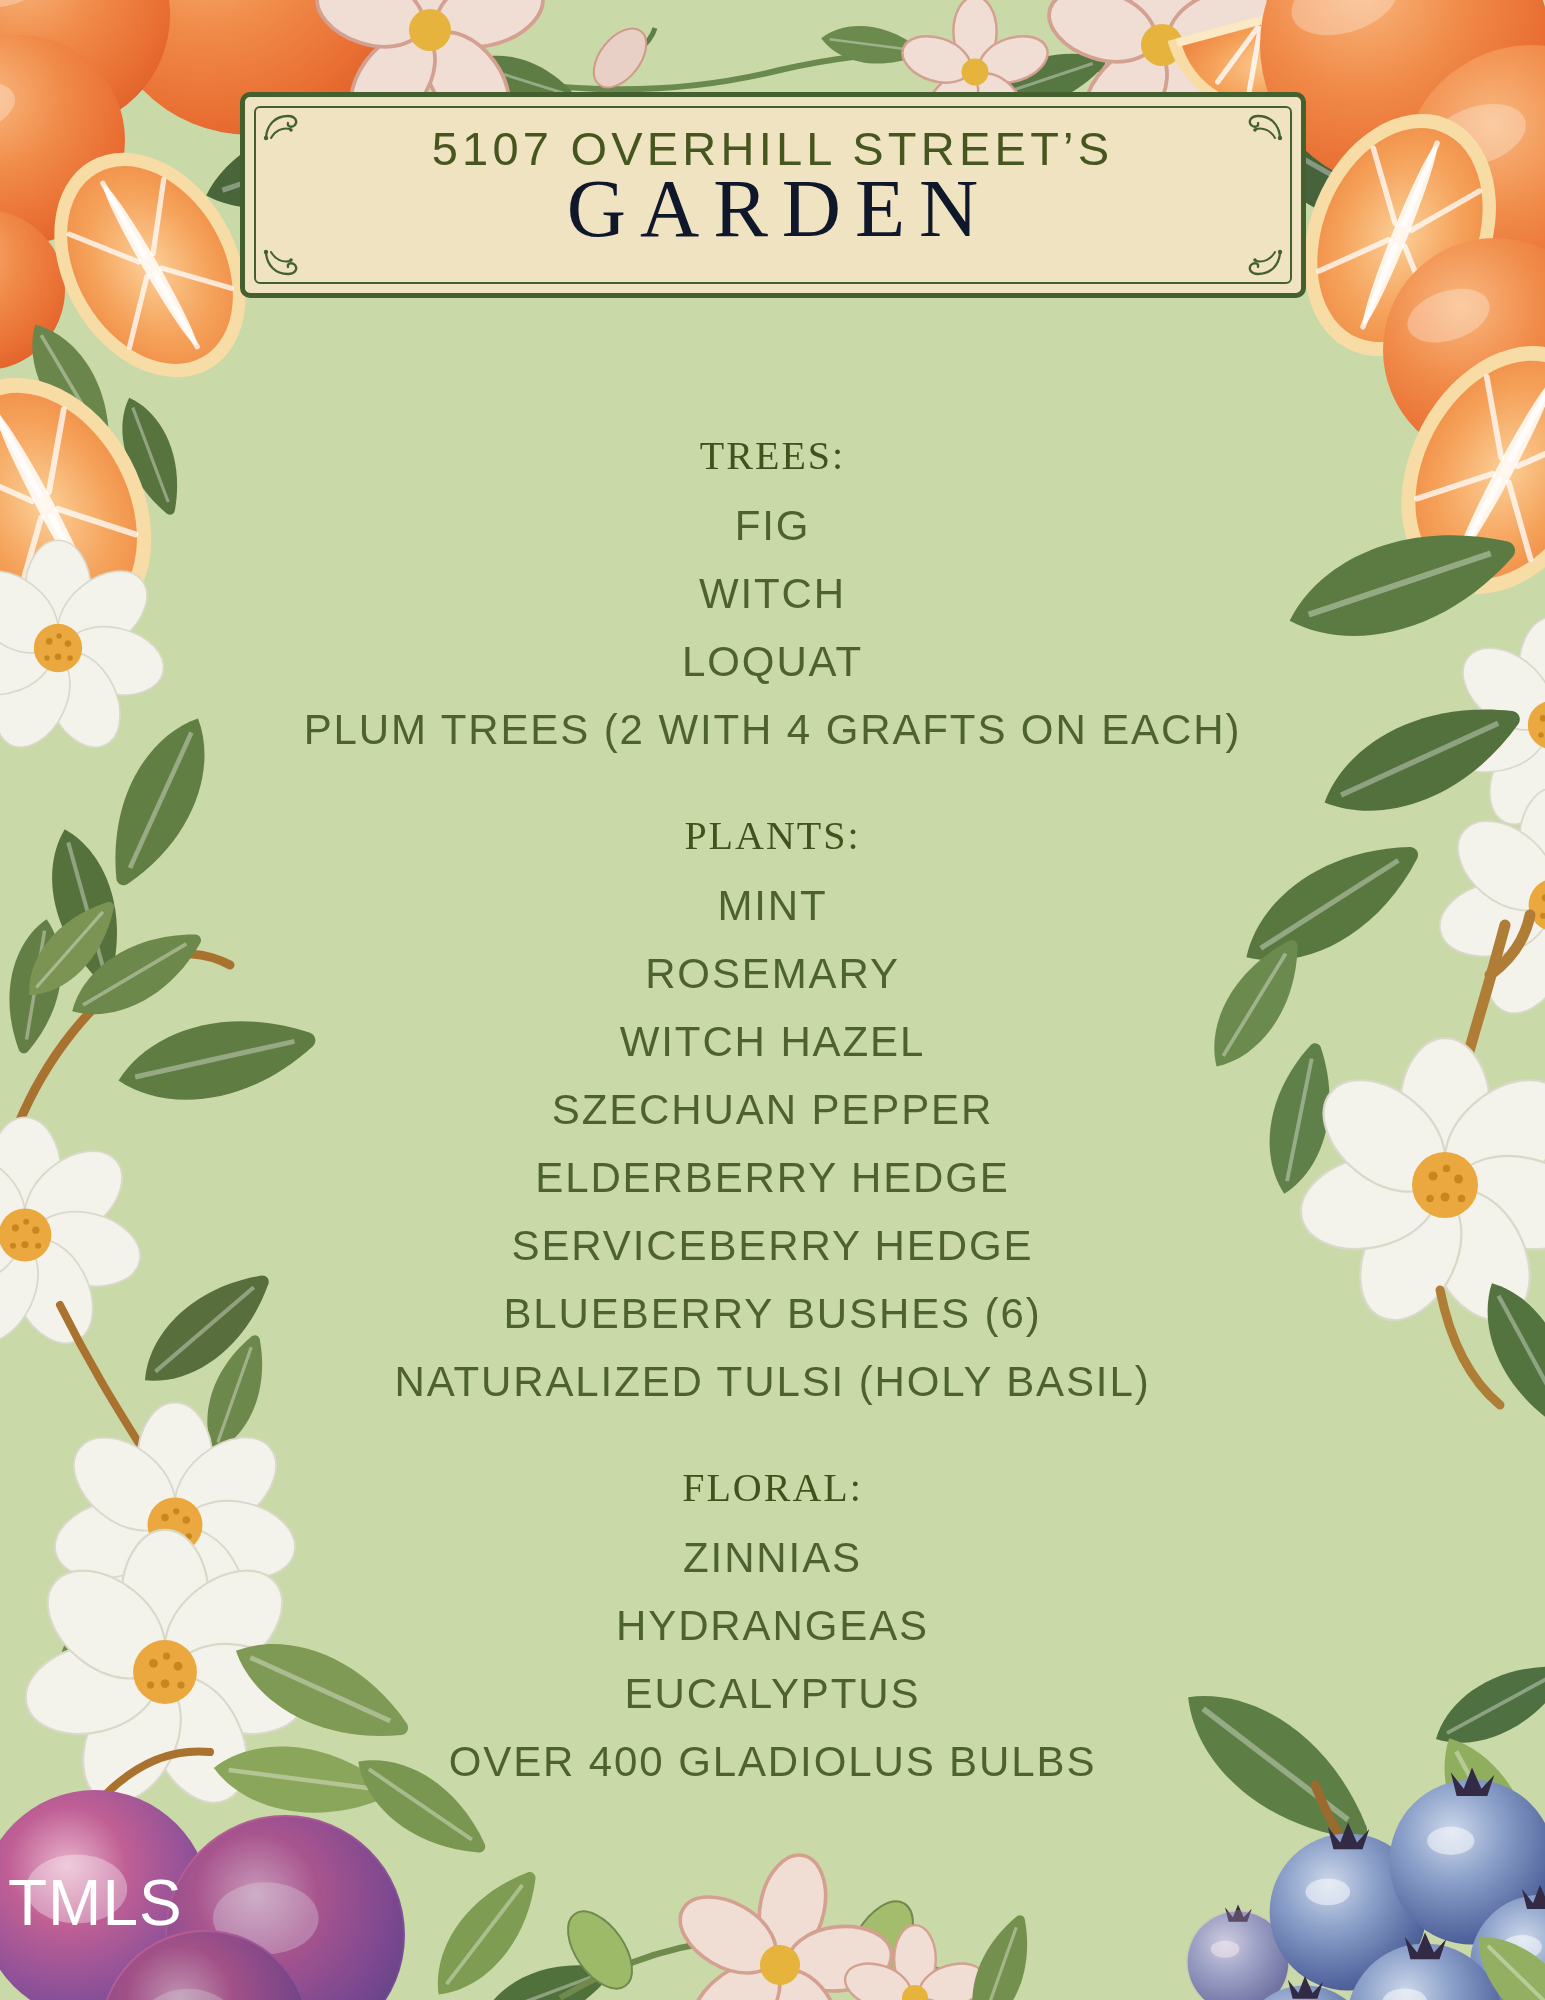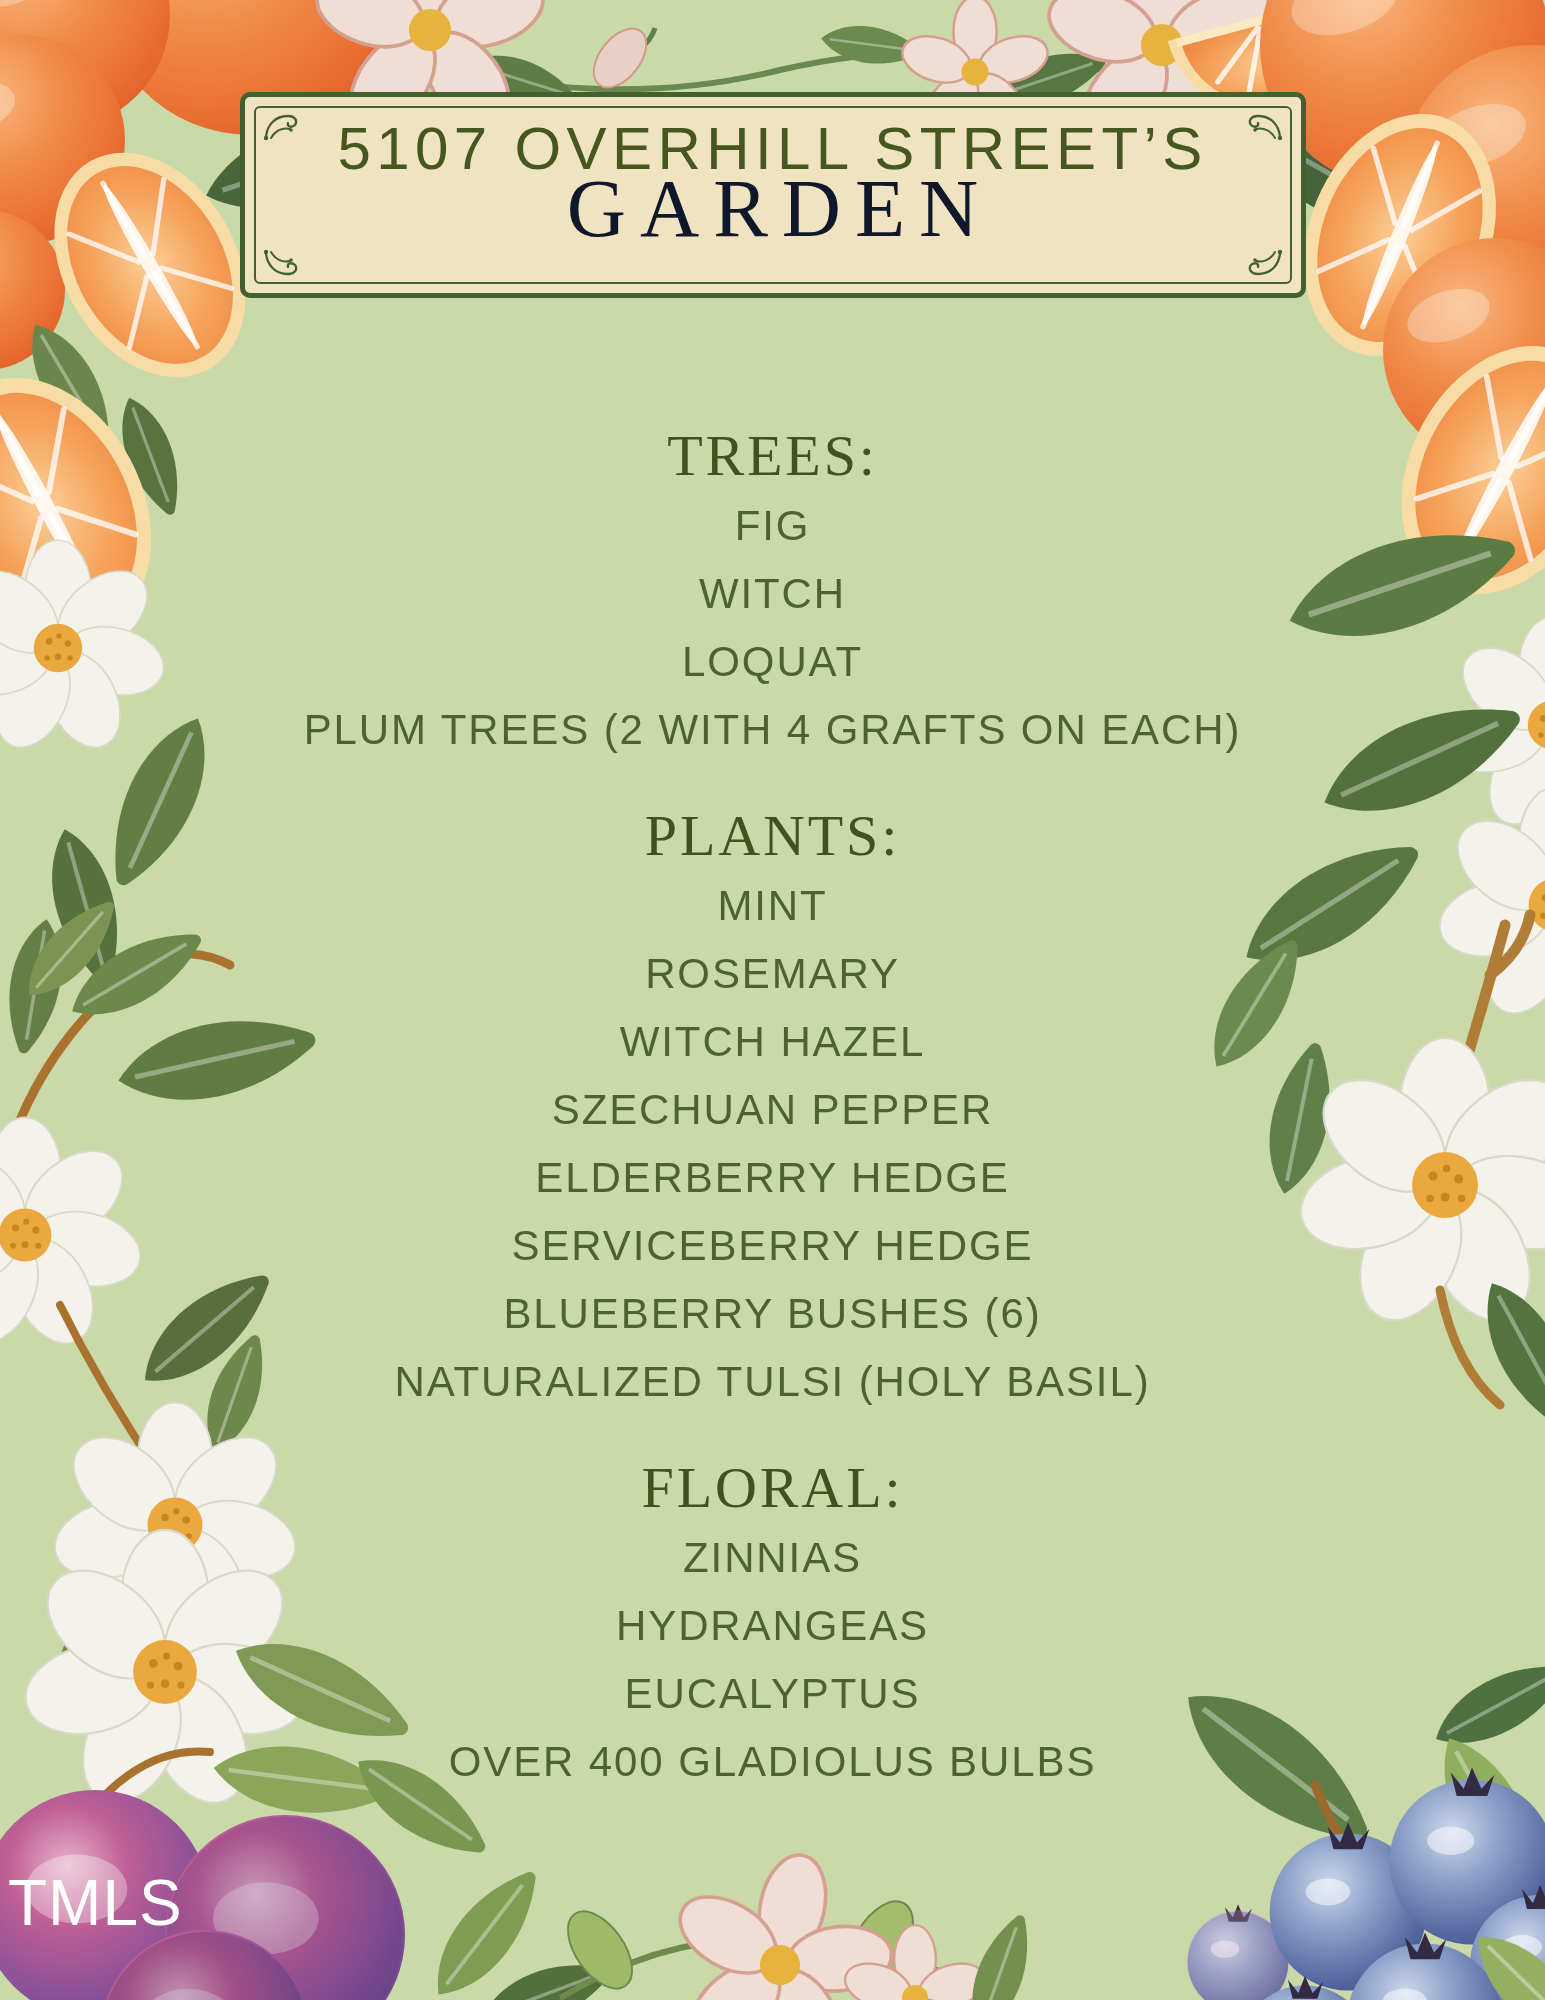--- a/index.html
+++ b/index.html
@@ -23,21 +23,21 @@
     z-index:3;
     text-align:center;
   }
   .banner-inner{
     position:absolute;inset:9px;
     border:2.5px solid #44602e;
     border-radius:6px;
   }
   .banner-line1{
     position:absolute;left:0;right:0;top:26px;
-    font-size:60px;line-height:52px;
+    font-size:47px;line-height:52px;
     letter-spacing:.09em;
     color:#46561f;
     font-family:"Liberation Sans",sans-serif;
   }
   .banner-line2{
     position:absolute;left:0;right:0;top:64px;
     font-size:82px;line-height:96px;
     letter-spacing:.17em;text-indent:.17em;
     color:#0f172a;
     font-family:"Liberation Serif",serif;
@@ -49,21 +49,21 @@
   .curl.br{right:18px;bottom:14px;transform:scale(-1,-1);}
 
   
   .content{
     position:absolute;left:0;right:0;top:420px;
     text-align:center;z-index:2;
   }
   .sec{margin-bottom:36px;}
   .sec-title{
     font-family:"Liberation Serif",serif;
-    font-size:58px;line-height:72px;
+    font-size:40px;line-height:72px;
     letter-spacing:.05em;
     color:#42521d;
   }
   .item{
     font-family:"Liberation Sans",sans-serif;
     font-size:42px;line-height:68px;
     letter-spacing:.045em;
     color:#4e6231;
   }
 

